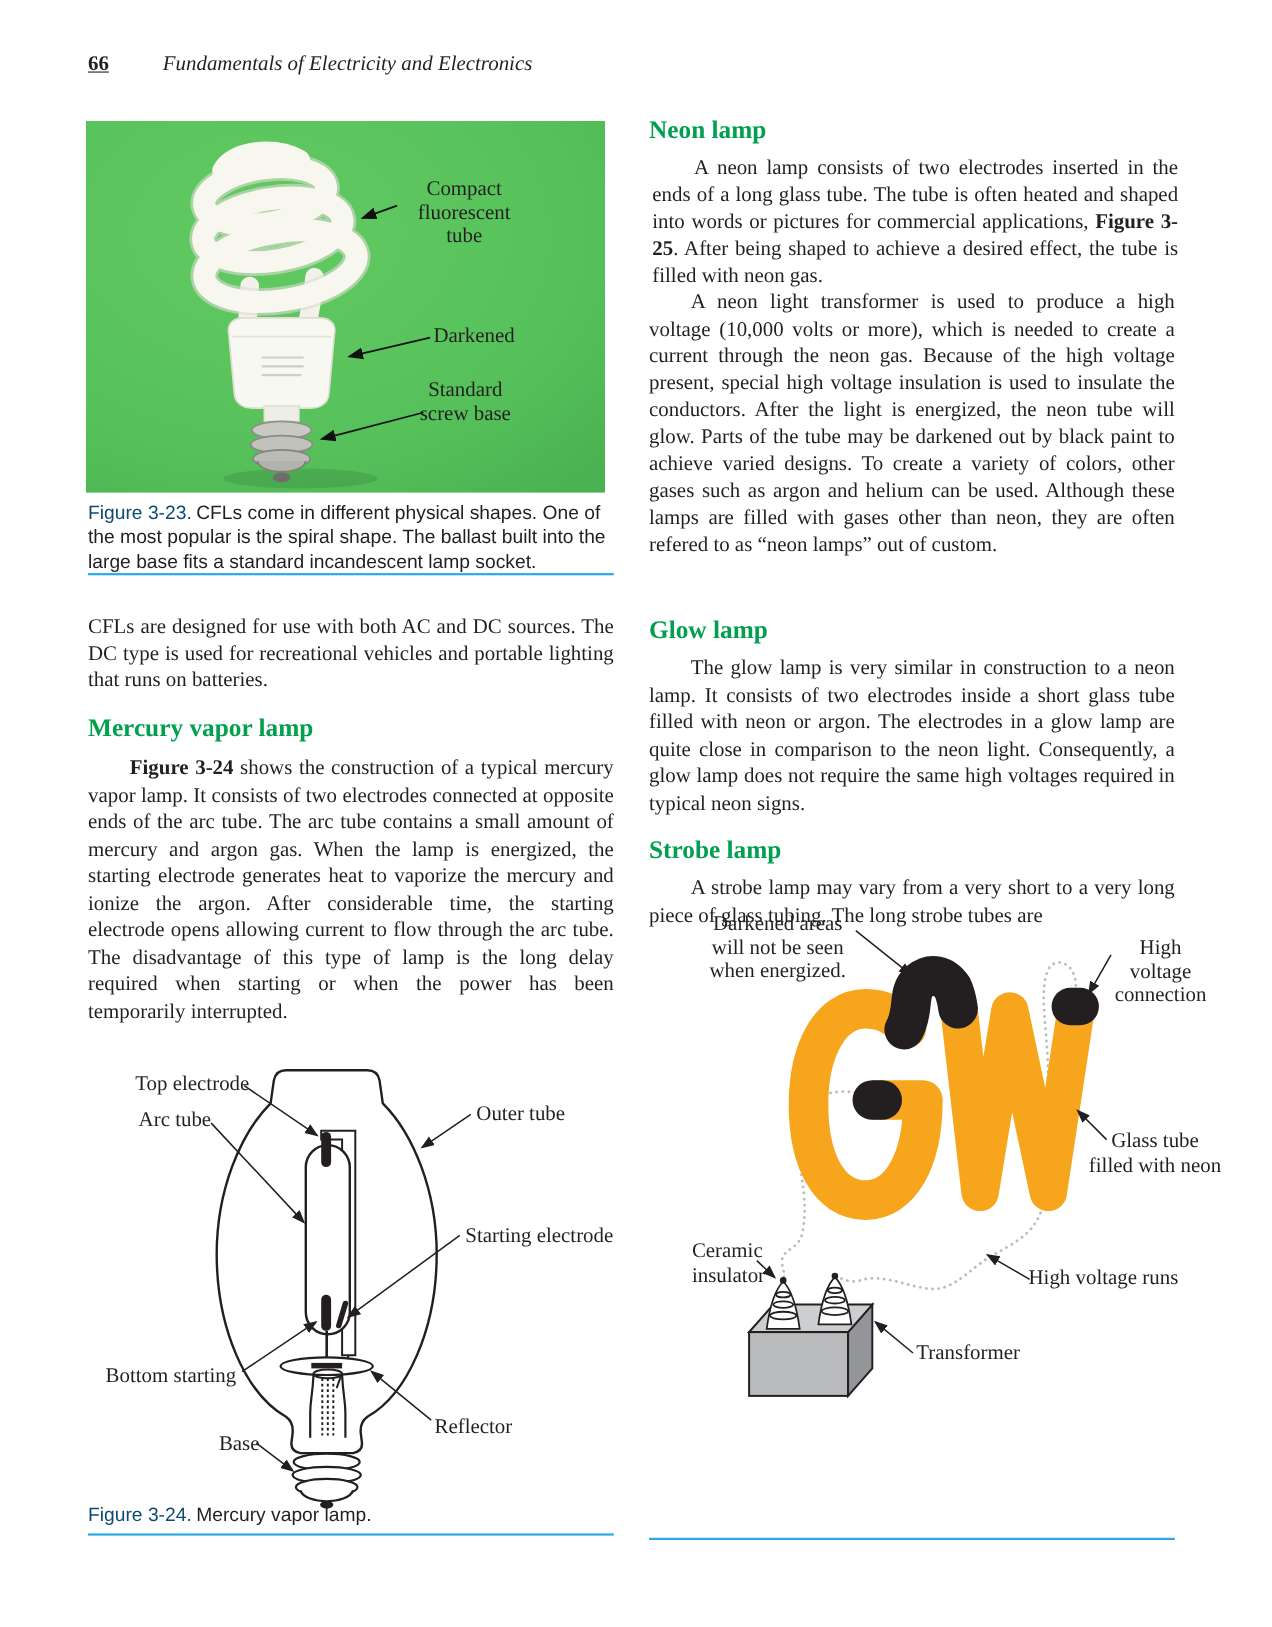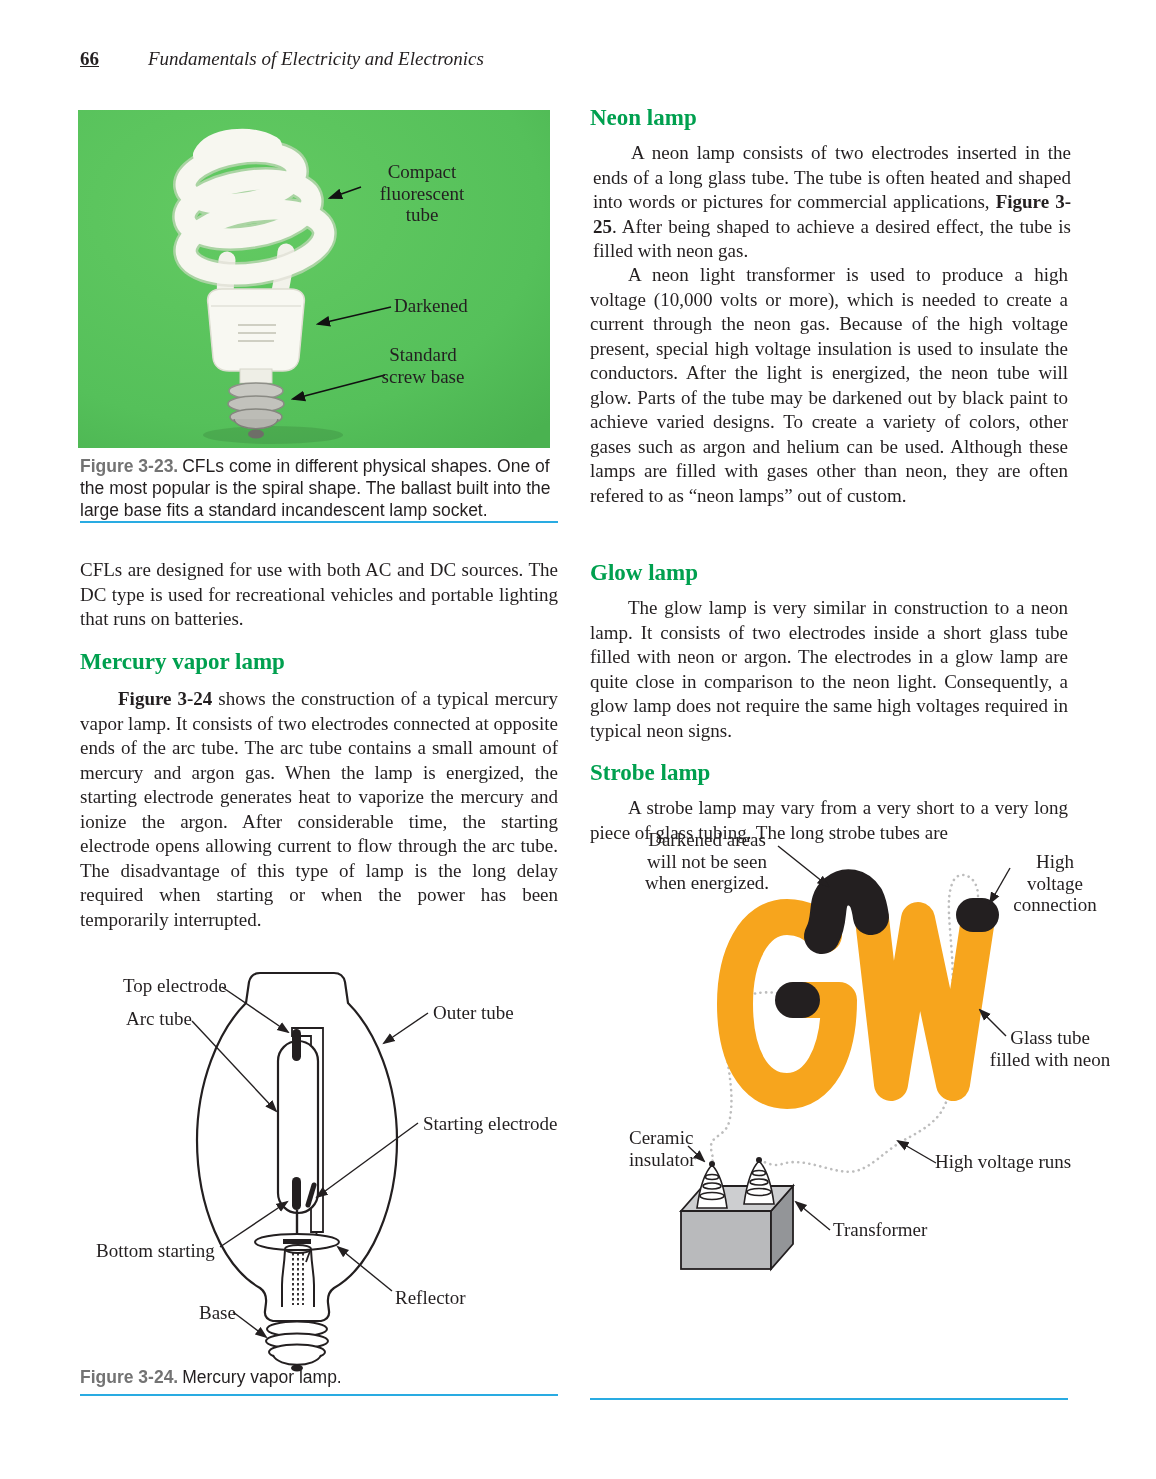--- a/index.html
+++ b/index.html
@@ -7,21 +7,21 @@
         font-family:"Liberation Serif","DejaVu Serif",serif;color:#231f20;}
   .abs{position:absolute;}
   .body-text{font-size:19px;line-height:24.5px;text-align:justify;color:#231f20;}
   .body-text p{margin:0;}
   .indent{text-indent:38px;}
   .bold{font-weight:bold;}
   .heading{font-size:23px;font-weight:bold;color:#00a04f;font-family:"Liberation Serif","DejaVu Serif",serif;}
   .runhead-num{font-size:19px;font-weight:bold;}
   .runhead-title{font-size:19px;font-style:italic;}
   .caption{font-family:"Liberation Sans","DejaVu Sans",sans-serif;font-size:17.5px;line-height:22px;color:#231f20;}
-  .captag{font-weight:bold;color:#737373;margin-right:4px;}
+  .captag{font-weight:normal;color:#0c4a6e;margin-right:4px;}
   .cyanrule{height:2px;background:#29abe2;}
   .dlabel{font-size:19px;line-height:21.5px;color:#231f20;font-family:"Liberation Serif","DejaVu Serif",serif;}
   .center{text-align:center;}
   svg{display:block;}
 </style>
 </head>
 <body>
 
 <div class="page">
 

